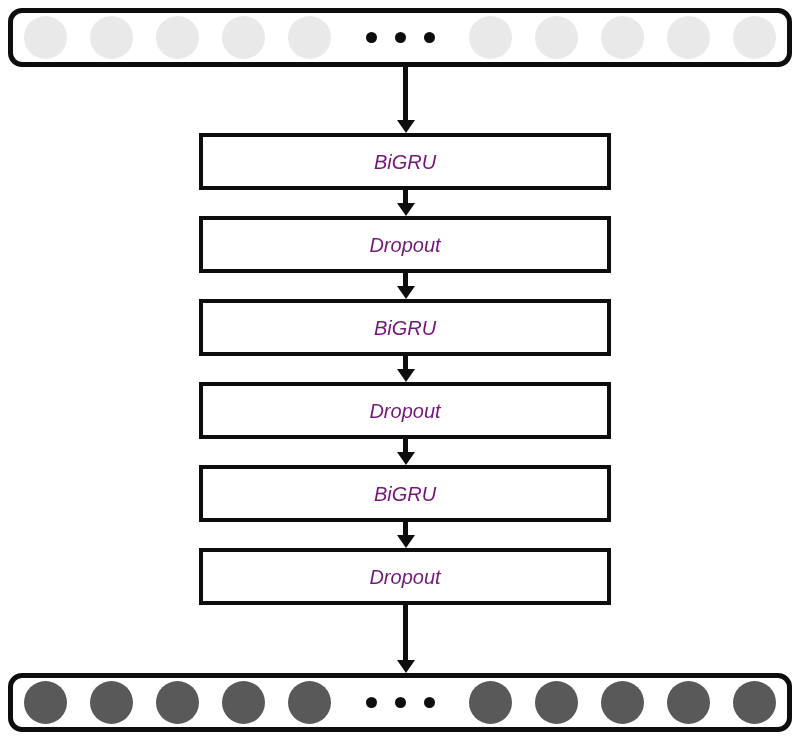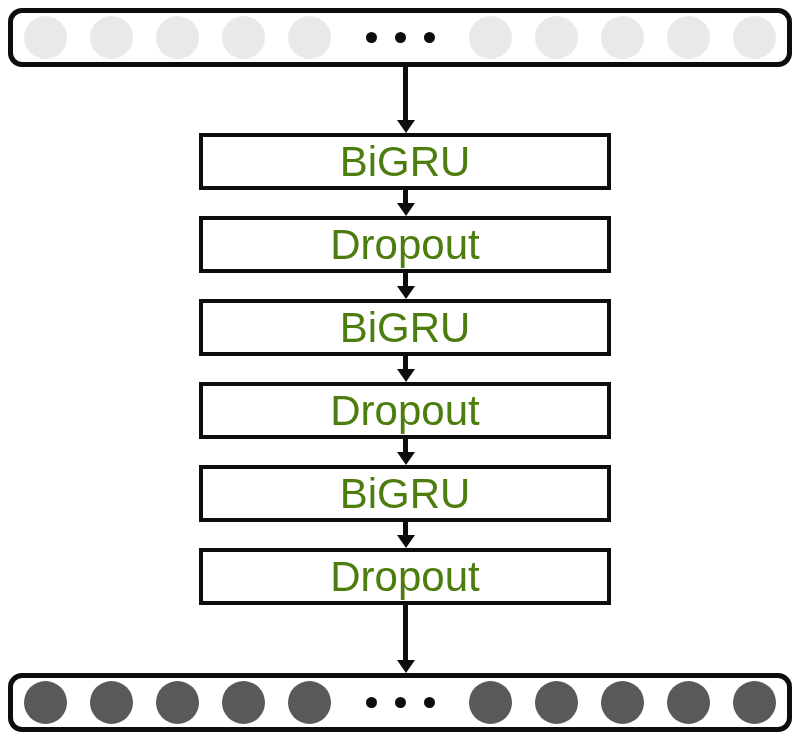--- a/index.html
+++ b/index.html
@@ -80,26 +80,27 @@
     width: 412px;
     height: 57px;
     box-sizing: border-box;
     border: 4px solid #0d0d0d;
     background: #ffffff;
     display: flex;
     align-items: center;
     justify-content: center;
   }
   .layer-box .layer-label {
-    font-size: 42px;
+    font-size: 20px;
     line-height: 1;
-    color: #4d7c0f;
+    color: #701a75;
     font-weight: 400;
     letter-spacing: 0px;
     white-space: nowrap;
+    font-style: italic;
   }
 
   
   .arrow {
     position: absolute;
     left: 405px;
     width: 1px;
   }
   .arrow .shaft {
     position: absolute;

